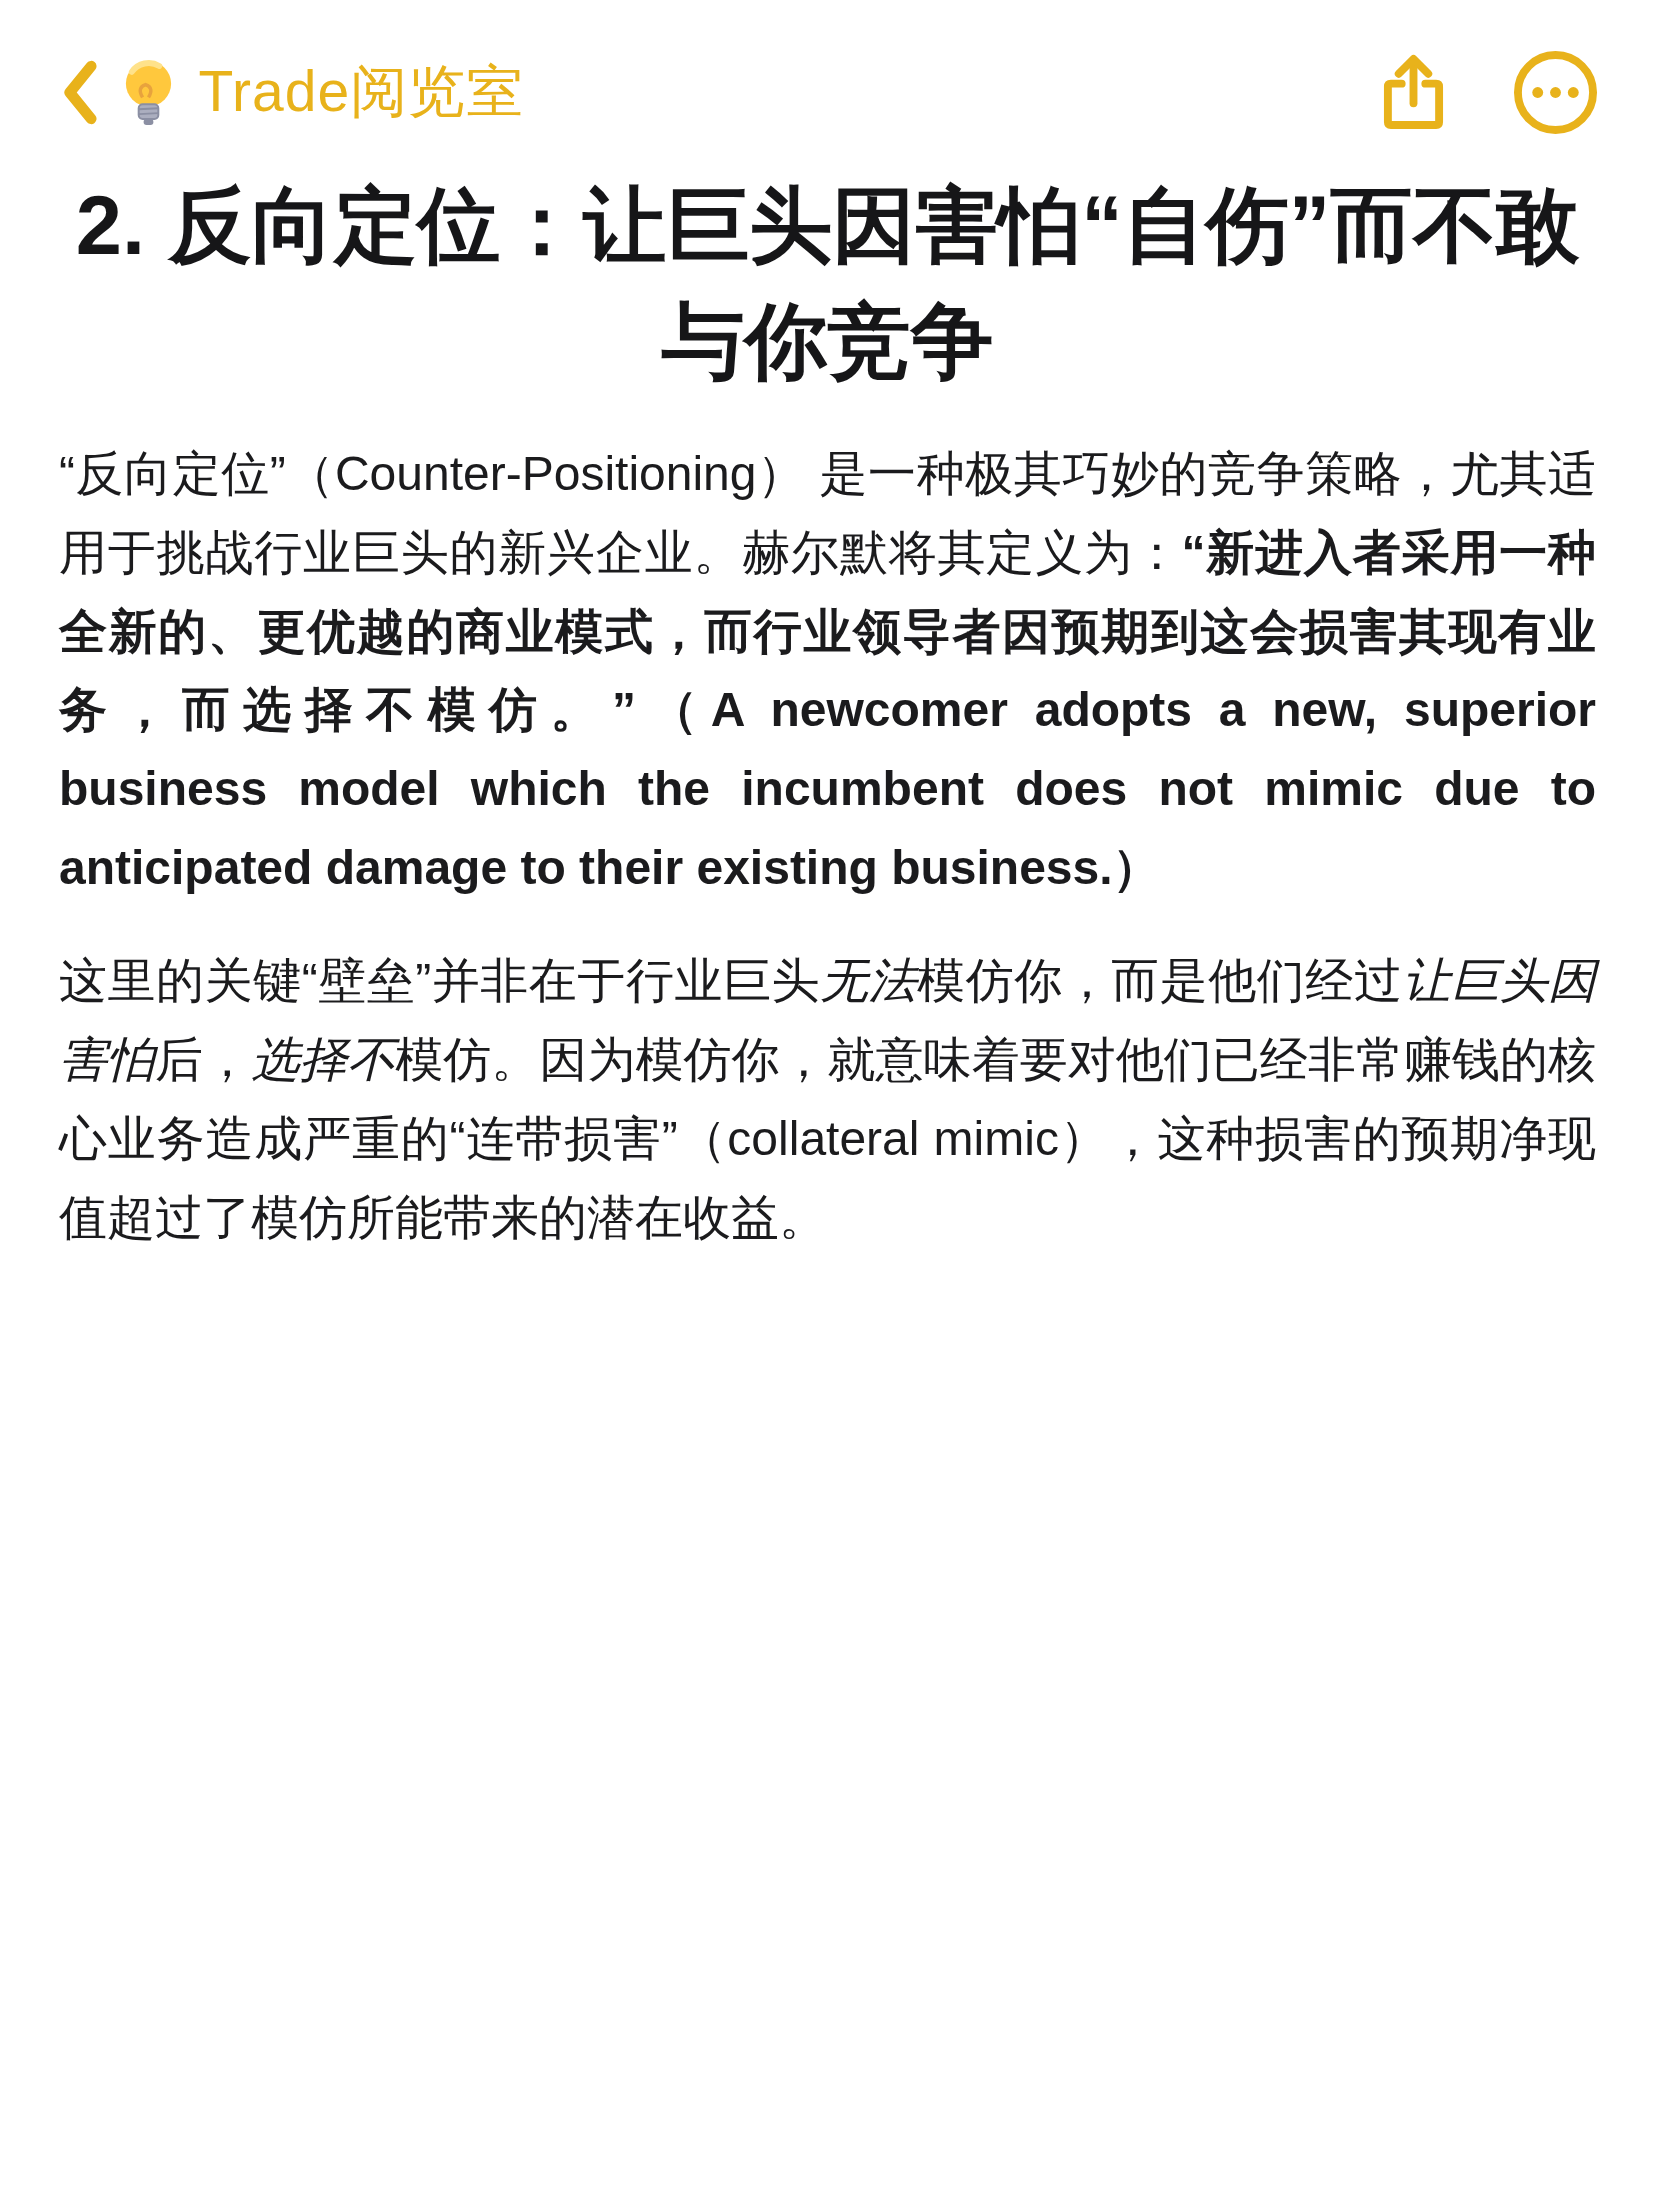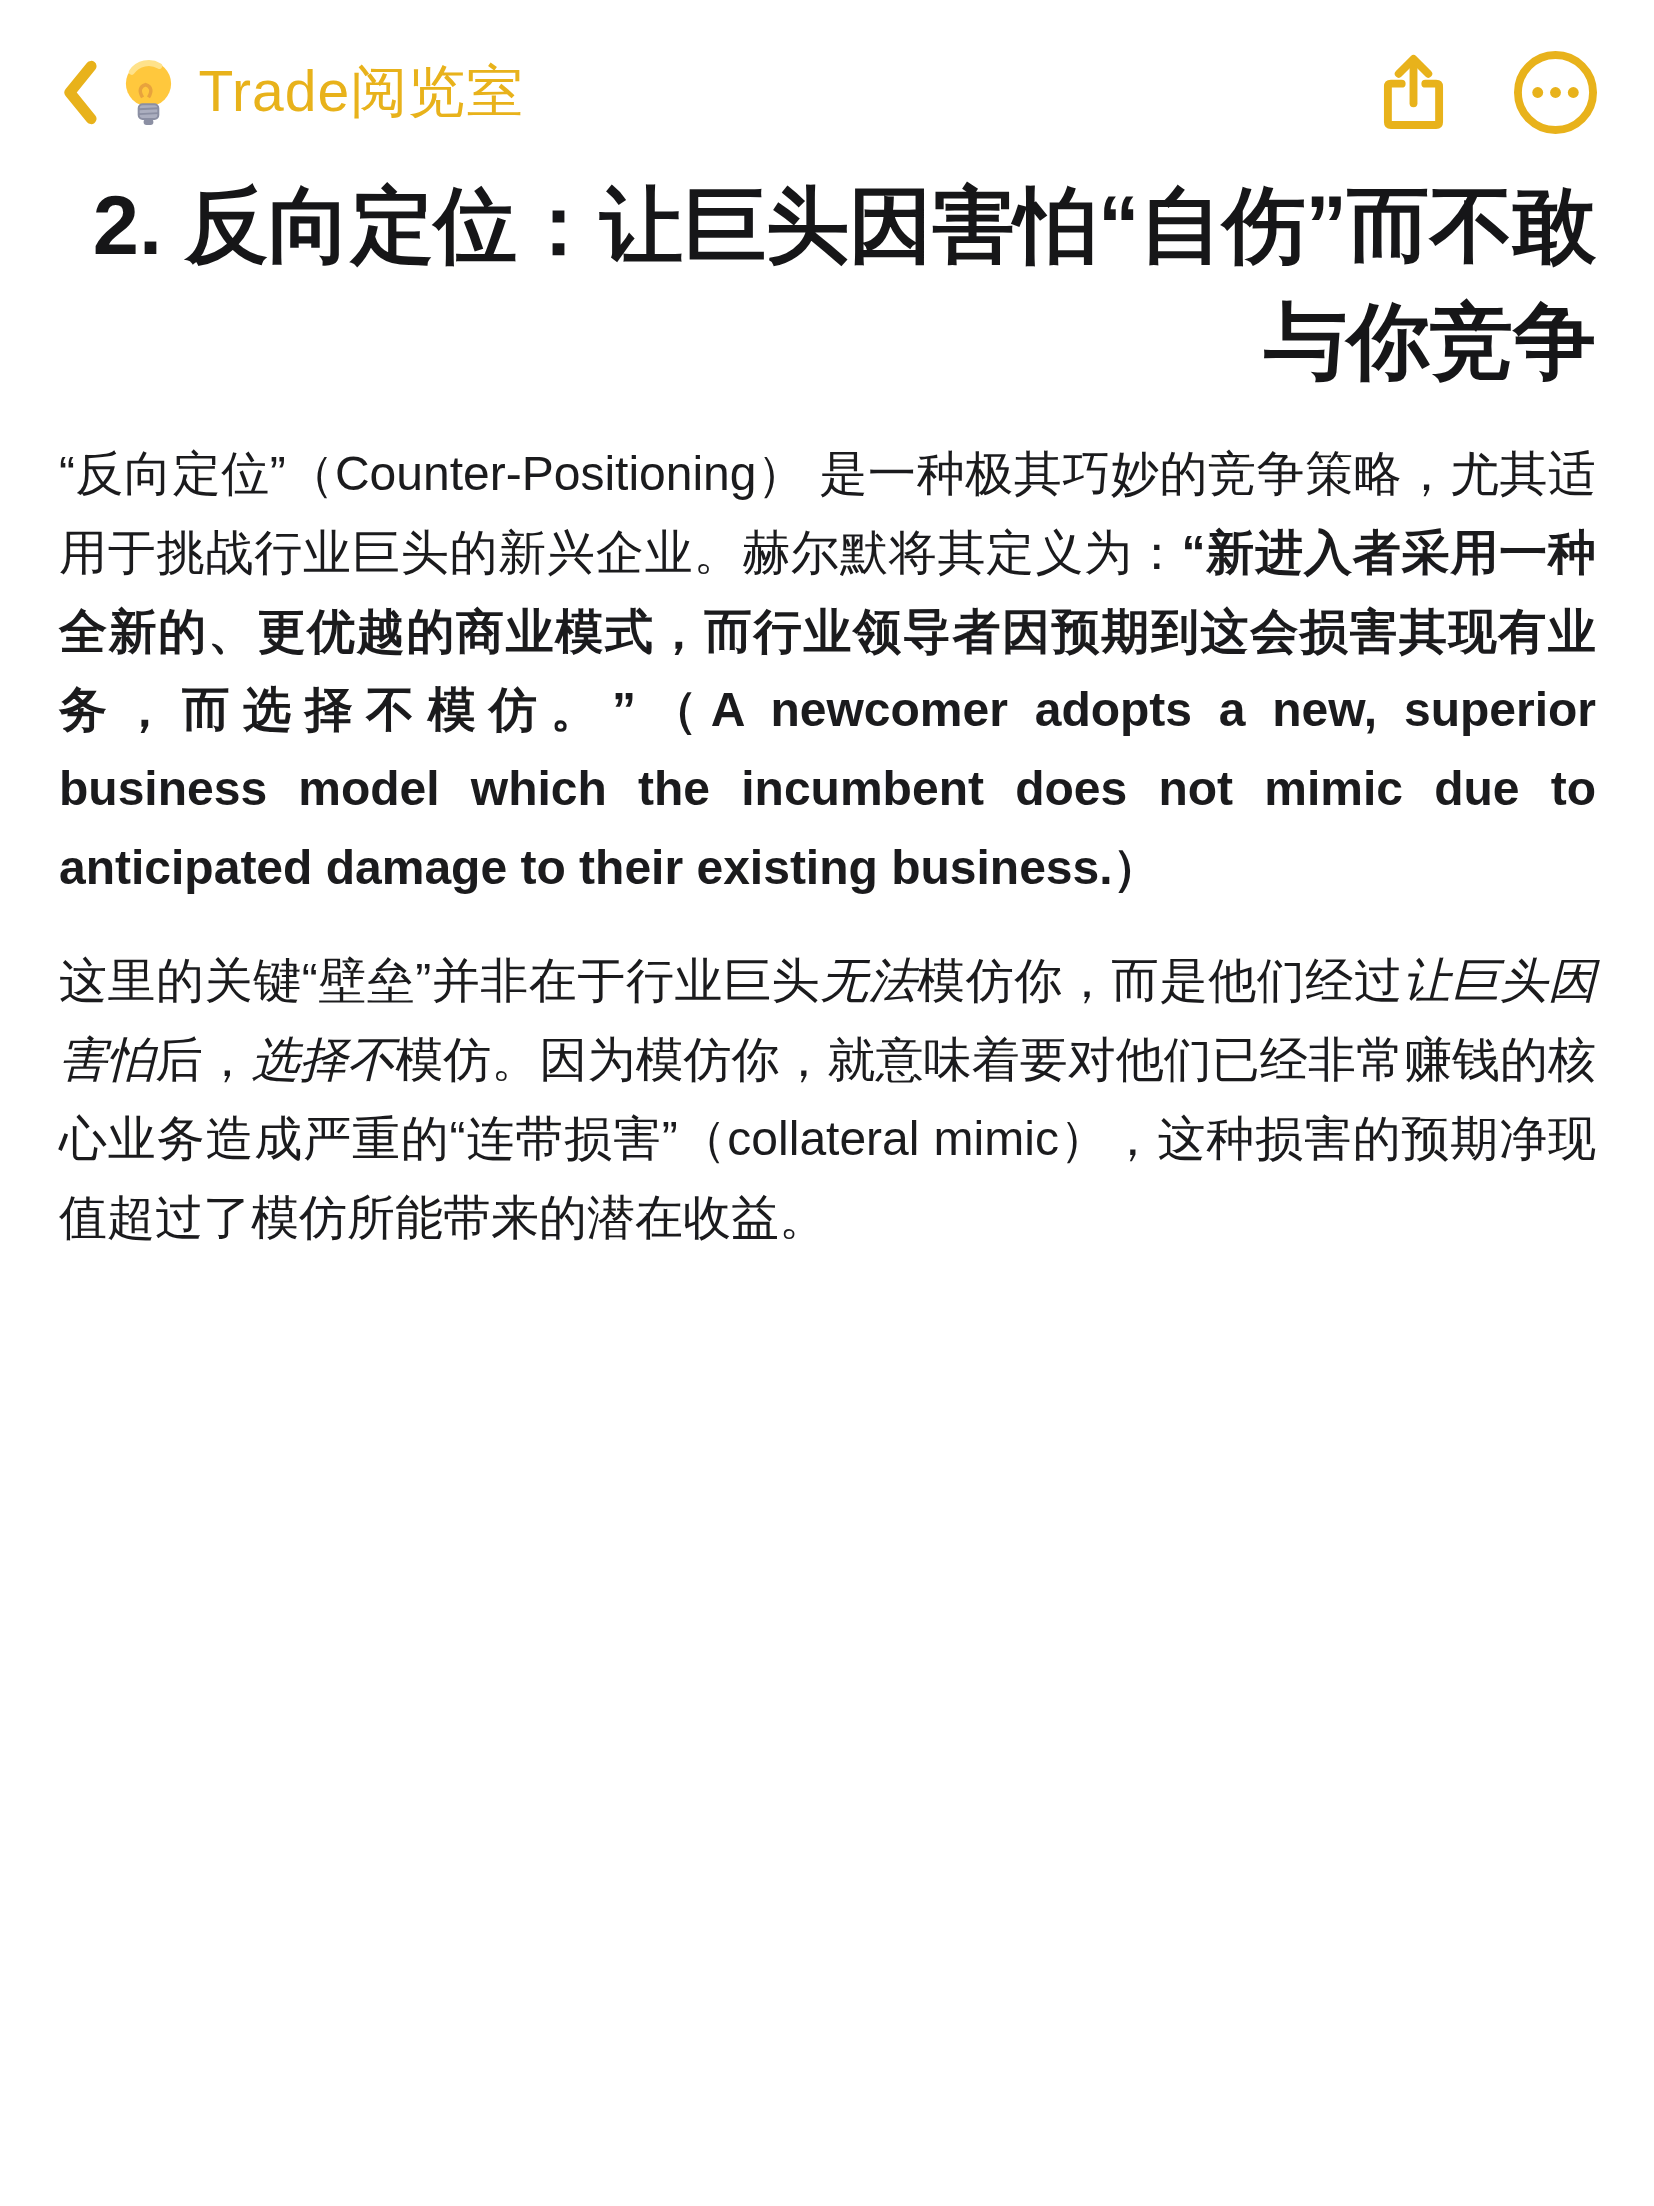--- a/index.html
+++ b/index.html
@@ -48,21 +48,21 @@
     top: 148px;
     left: 59px;
     right: 59px;
   }
   .article h1 {
     margin: 19.7px 0 15.8px 0;
     font-size: 83px;
     line-height: 1.4;
     font-weight: 800;
     color: #161618;
-    text-align: right;
+    text-align: center;
   }
   .article p {
     margin: 35px 0 0 0;
     font-size: 48px;
     line-height: 1.64;
     text-align: justify;
     color: #1b1b1d;
   }
   .article strong { font-weight: 700; }
   .article em { font-style: italic; }

